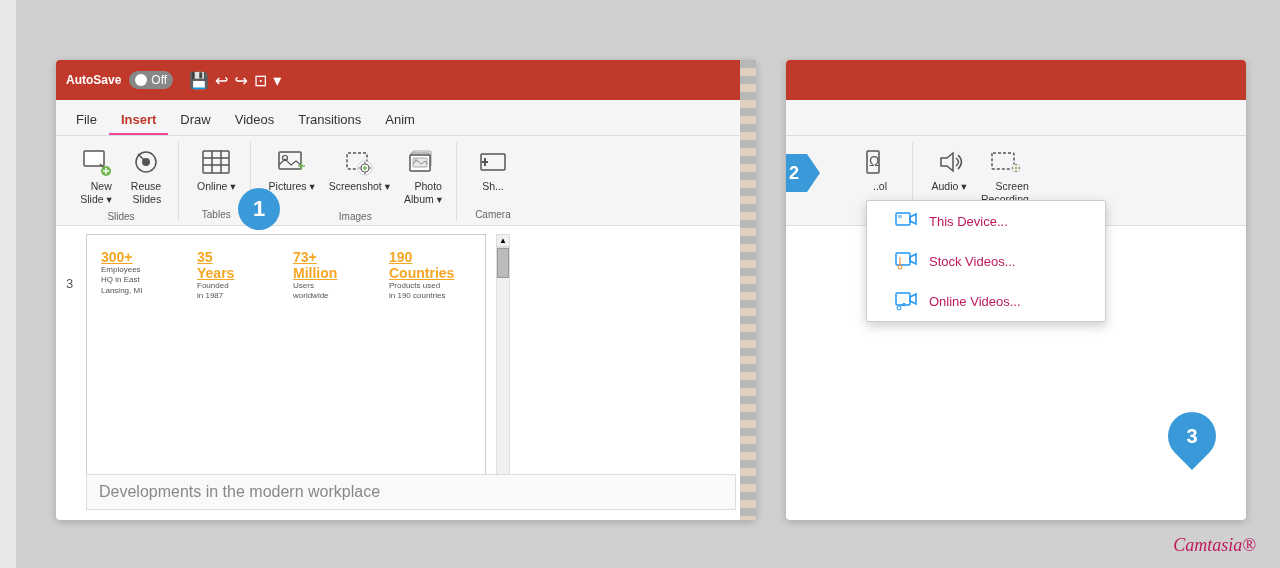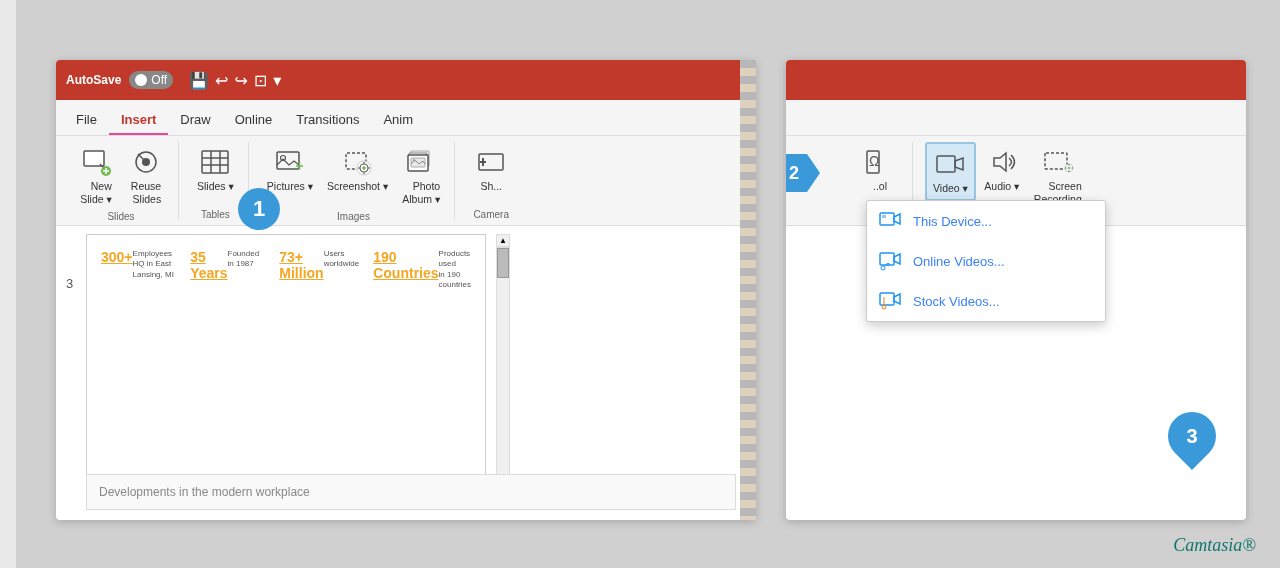--- a/index.html
+++ b/index.html
@@ -203,21 +203,21 @@
     .slide-content {
       padding: 10px;
       display: grid;
       grid-template-columns: 1fr 1fr 1fr 1fr;
       gap: 6px;
       height: 100%;
     }
 
     .slide-stat {
       display: flex;
-      flex-direction: row;
+      flex-direction: column;
       align-items: flex-start;
       padding: 4px;
     }
 
     .stat-number {
       font-size: 14px;
       font-weight: bold;
       color: #f5a623;
       text-decoration: underline;
     }
@@ -264,21 +264,21 @@
       right: 30px;
       height: 40px;
       background: #f9f9f9;
       border: 1px solid #ddd;
       display: flex;
       align-items: center;
       padding: 0 12px;
     }
 
     .slide-notes-text {
-      font-size: 12px;
+      font-size: 16px;
       color: #888;
     }
 
     
     .right-panel {
       background: white;
       border-radius: 4px;
       width: 460px;
       height: 460px;
       box-shadow: 0 2px 8px rgba(0,0,0,0.2);
@@ -317,25 +317,25 @@
     .dropdown-title {
       font-size: 13px;
       font-weight: 700;
       padding: 10px 14px 6px 14px;
       color: #222;
     }
 
     .dropdown-item {
       display: flex;
       align-items: center;
-      padding: 8px 12px;
+      padding: 8px 28px;
       gap: 10px;
       cursor: pointer;
       font-size: 13px;
-      color: #3b82f6;
+      color: #be185d;
     }
 
     .dropdown-item-icon {
       width: 24px;
       height: 24px;
       flex-shrink: 0;
     }
 
     
     .icon-box {
@@ -389,21 +389,21 @@
     </div>
 
     <div class="circle-badge" style="position:absolute;top:128px;left:182px;z-index:10;width:42px;height:42px;font-size:22px;">
       <span>1</span>
     </div>
 
     <div class="ribbon-tabs">
       <div class="ribbon-tab">File</div>
       <div class="ribbon-tab active">Insert</div>
       <div class="ribbon-tab">Draw</div>
-      <div class="ribbon-tab">Online</div>
+      <div class="ribbon-tab">Videos</div>
       <div class="ribbon-tab">Transitions</div>
       <div class="ribbon-tab">Anim</div>
     </div>
 
     <div class="ribbon-content">
 
       <div class="ribbon-group">
         <div class="ribbon-buttons-row">
           <button class="ribbon-btn">
             <div class="icon-box">
@@ -436,21 +436,21 @@
           <button class="ribbon-btn">
             <div class="icon-box">
               <svg viewBox="0 0 32 32" fill="none" xmlns="http://www.w3.org/2000/svg">
                 <rect x="3" y="5" width="26" height="22" rx="1" stroke="#555" stroke-width="1.5" fill="none"></rect>
                 <line x1="3" y1="12" x2="29" y2="12" stroke="#555" stroke-width="1.5"></line>
                 <line x1="12" y1="5" x2="12" y2="27" stroke="#555" stroke-width="1.5"></line>
                 <line x1="21" y1="5" x2="21" y2="27" stroke="#555" stroke-width="1.5"></line>
                 <line x1="3" y1="19" x2="29" y2="19" stroke="#555" stroke-width="1.5"></line>
               </svg>
             </div>
-            <span class="ribbon-btn-label">Slides ▾</span>
+            <span class="ribbon-btn-label">Online ▾</span>
           </button>
         </div>
         <div class="ribbon-group-label">Tables</div>
       </div>
 
       <div class="ribbon-group">
         <div class="ribbon-buttons-row">
           <button class="ribbon-btn">
             <div class="icon-box">
               <svg viewBox="0 0 32 32" fill="none" xmlns="http://www.w3.org/2000/svg">
@@ -583,29 +583,20 @@
               </svg>
             </div>
             <span class="ribbon-btn-label">..ol</span>
           </button>
         </div>
         <div class="ribbon-group-label"></div>
       </div>
 
       <div class="ribbon-group">
         <div class="ribbon-buttons-row">
-          <button class="ribbon-btn ribbon-btn-active">
-            <div class="icon-box">
-              <svg viewBox="0 0 32 32" fill="none" xmlns="http://www.w3.org/2000/svg">
-                <rect x="3" y="8" width="18" height="16" rx="1" stroke="#555" stroke-width="1.5" fill="none"></rect>
-                <polygon points="21,13 29,10 29,22 21,19" stroke="#555" stroke-width="1.5" fill="none"></polygon>
-              </svg>
-            </div>
-            <span class="ribbon-btn-label">Video ▾</span>
-          </button>
           <button class="ribbon-btn">
             <div class="icon-box">
               <svg viewBox="0 0 32 32" fill="none" xmlns="http://www.w3.org/2000/svg">
                 <polygon points="8,12 14,12 20,7 20,25 14,20 8,20" stroke="#555" stroke-width="1.5" fill="none"></polygon>
                 <path d="M23,12 Q28,16 23,20" stroke="#555" stroke-width="1.5" fill="none"></path>
                 <path d="M25,9 Q32,16 25,23" stroke="#555" stroke-width="1.5" fill="none"></path>
               </svg>
             </div>
             <span class="ribbon-btn-label">Audio ▾</span>
           </button>
@@ -633,53 +624,53 @@
 
       <div class="dropdown-item">
         <div class="dropdown-item-icon">
           <svg viewBox="0 0 24 24" fill="none" xmlns="http://www.w3.org/2000/svg">
             <rect x="1" y="4" width="14" height="12" rx="1" stroke="#2196F3" stroke-width="1.5" fill="none"></rect>
             <polygon points="15,8 21,5 21,15 15,12" stroke="#2196F3" stroke-width="1.5" fill="none"></polygon>
             <rect x="3" y="6" width="4" height="3" rx="0.5" fill="#2196F3" opacity="0.5"></rect>
           </svg>
         </div>
         <span>This Device...</span>
+      </div>
+
+      <div class="dropdown-item">
+        <div class="dropdown-item-icon">
+          <svg viewBox="0 0 24 24" fill="none" xmlns="http://www.w3.org/2000/svg">
+            <rect x="1" y="4" width="14" height="12" rx="1" stroke="#2196F3" stroke-width="1.5" fill="none"></rect>
+            <polygon points="15,8 21,5 21,15 15,12" stroke="#2196F3" stroke-width="1.5" fill="none"></polygon>
+            <circle cx="5" cy="18" r="2" stroke="#e67e22" stroke-width="1" fill="none"></circle>
+            <line x1="5" y1="16" x2="5" y2="8" stroke="#e67e22" stroke-width="1"></line>
+          </svg>
+        </div>
+        <span>Stock Videos...</span>
       </div>
 
       <div class="dropdown-item">
         <div class="dropdown-item-icon">
           <svg viewBox="0 0 24 24" fill="none" xmlns="http://www.w3.org/2000/svg">
             <rect x="1" y="4" width="14" height="12" rx="1" stroke="#2196F3" stroke-width="1.5" fill="none"></rect>
             <polygon points="15,8 21,5 21,15 15,12" stroke="#2196F3" stroke-width="1.5" fill="none"></polygon>
             <circle cx="4" cy="19" r="2" stroke="#2196F3" stroke-width="1" fill="none"></circle>
             <path d="M6,17 Q8,15 10,17" stroke="#2196F3" stroke-width="1" fill="none"></path>
             <path d="M7,15.5 Q9,13 11,15.5" stroke="#2196F3" stroke-width="1" fill="none"></path>
           </svg>
         </div>
         <span>Online Videos...</span>
       </div>
-
-      <div class="dropdown-item">
-        <div class="dropdown-item-icon">
-          <svg viewBox="0 0 24 24" fill="none" xmlns="http://www.w3.org/2000/svg">
-            <rect x="1" y="4" width="14" height="12" rx="1" stroke="#2196F3" stroke-width="1.5" fill="none"></rect>
-            <polygon points="15,8 21,5 21,15 15,12" stroke="#2196F3" stroke-width="1.5" fill="none"></polygon>
-            <circle cx="5" cy="18" r="2" stroke="#e67e22" stroke-width="1" fill="none"></circle>
-            <line x1="5" y1="16" x2="5" y2="8" stroke="#e67e22" stroke-width="1"></line>
-          </svg>
-        </div>
-        <span>Stock Videos...</span>
-      </div>
     </div>
 
     <div style="position:absolute;bottom:60px;right:30px;z-index:30;">
       <div style="background:#3a9ad9;color:white;font-size:20px;font-weight:bold;display:flex;align-items:center;justify-content:center;width:48px;height:48px;border-radius:50% 50% 50% 0;transform:rotate(-45deg);">
         <span style="transform:rotate(45deg);">3</span>
       </div>
     </div>
 
   </div>
 
 </div>
 
 <div style="position:absolute;bottom:12px;right:24px;">
-  <span style="font-size:18px;color:#0f766e;font-style:italic;font-family:Georgia,serif;margin-left:18px;">Camtasia®</span>
+  <span style="font-size:18px;color:#be185d;font-style:italic;font-family:Georgia,serif;margin-left:18px;">Camtasia®</span>
 </div>
 
 </body></html>

